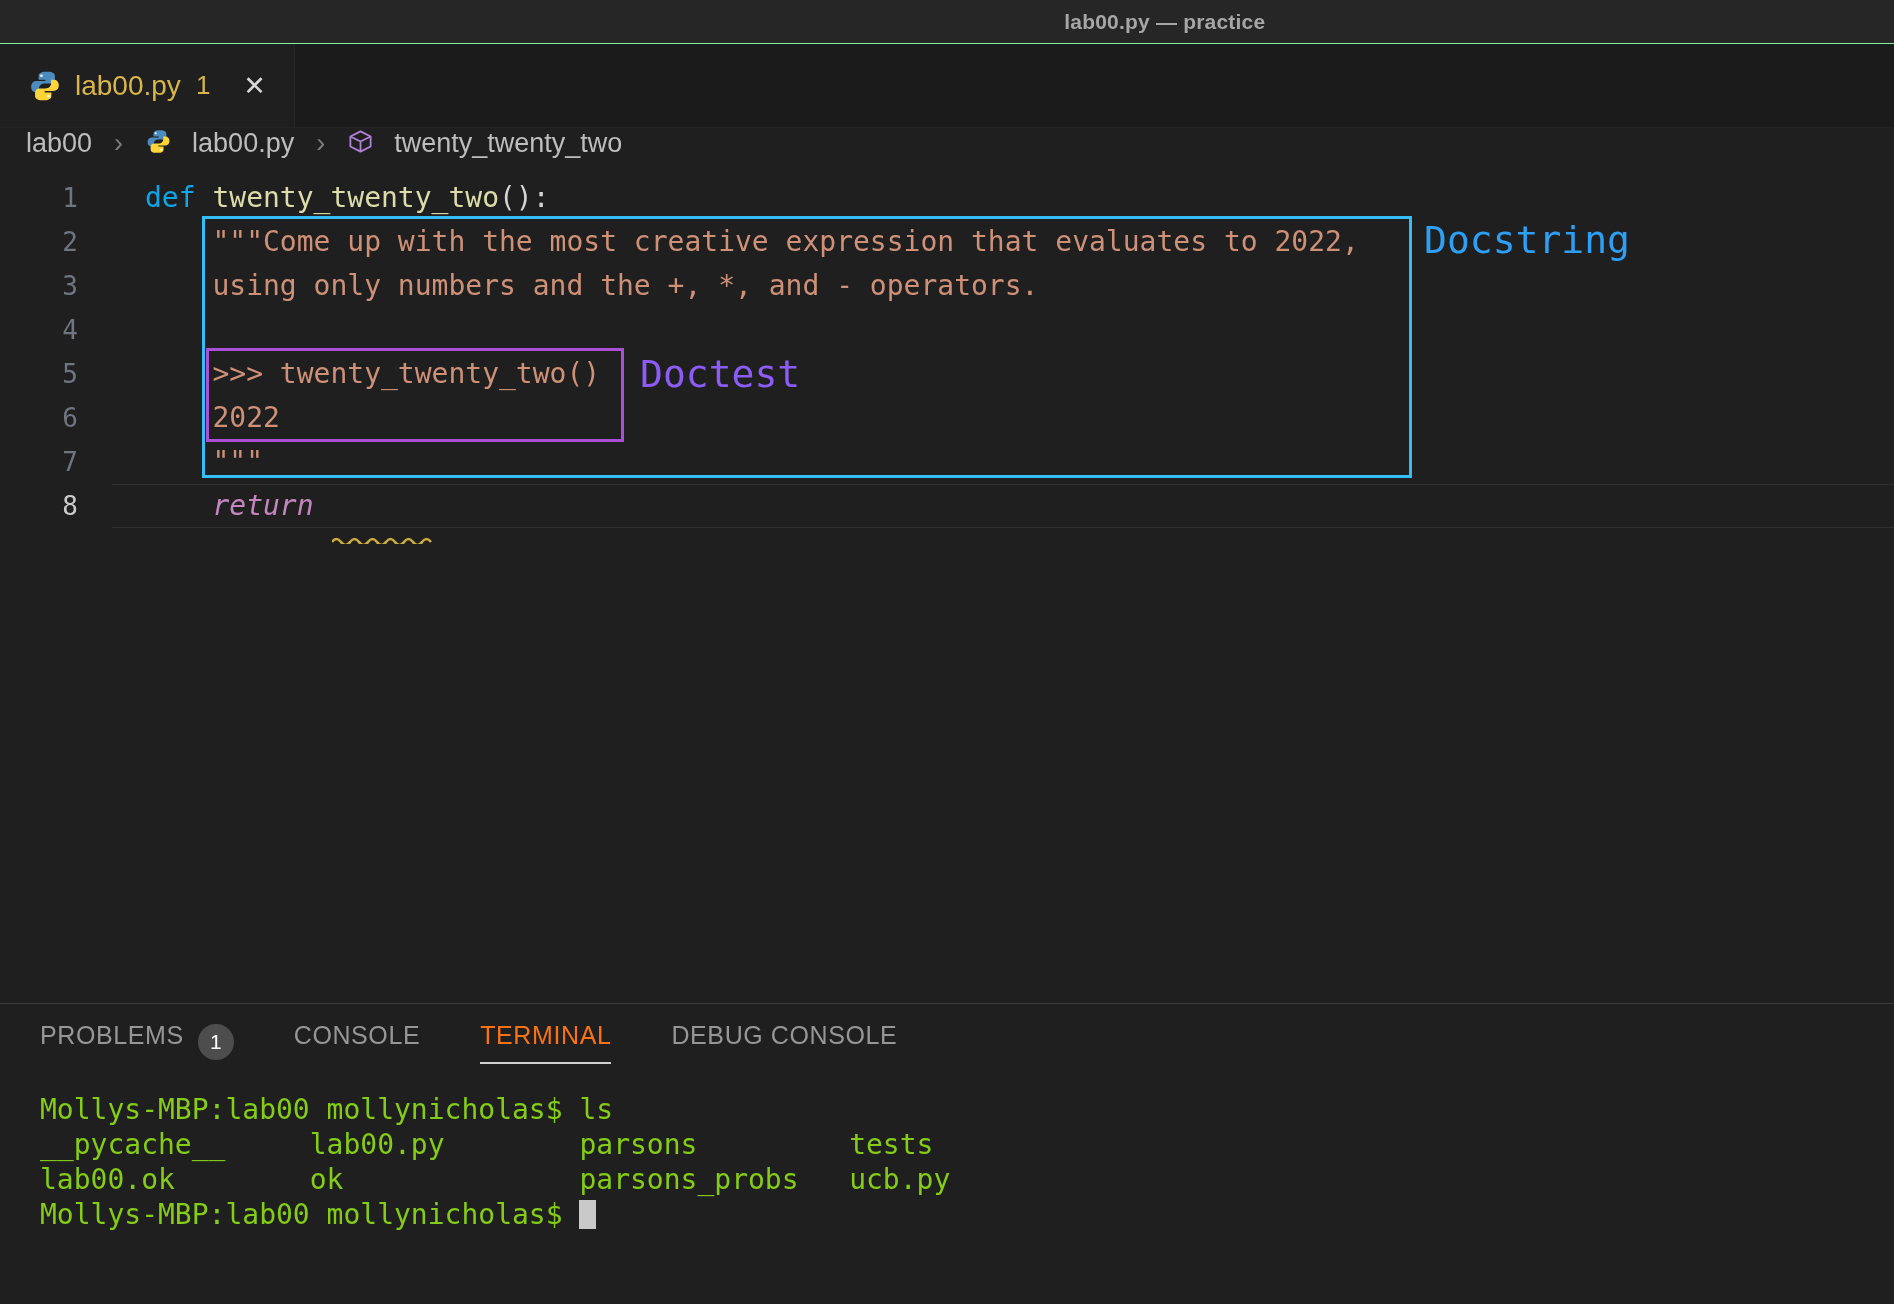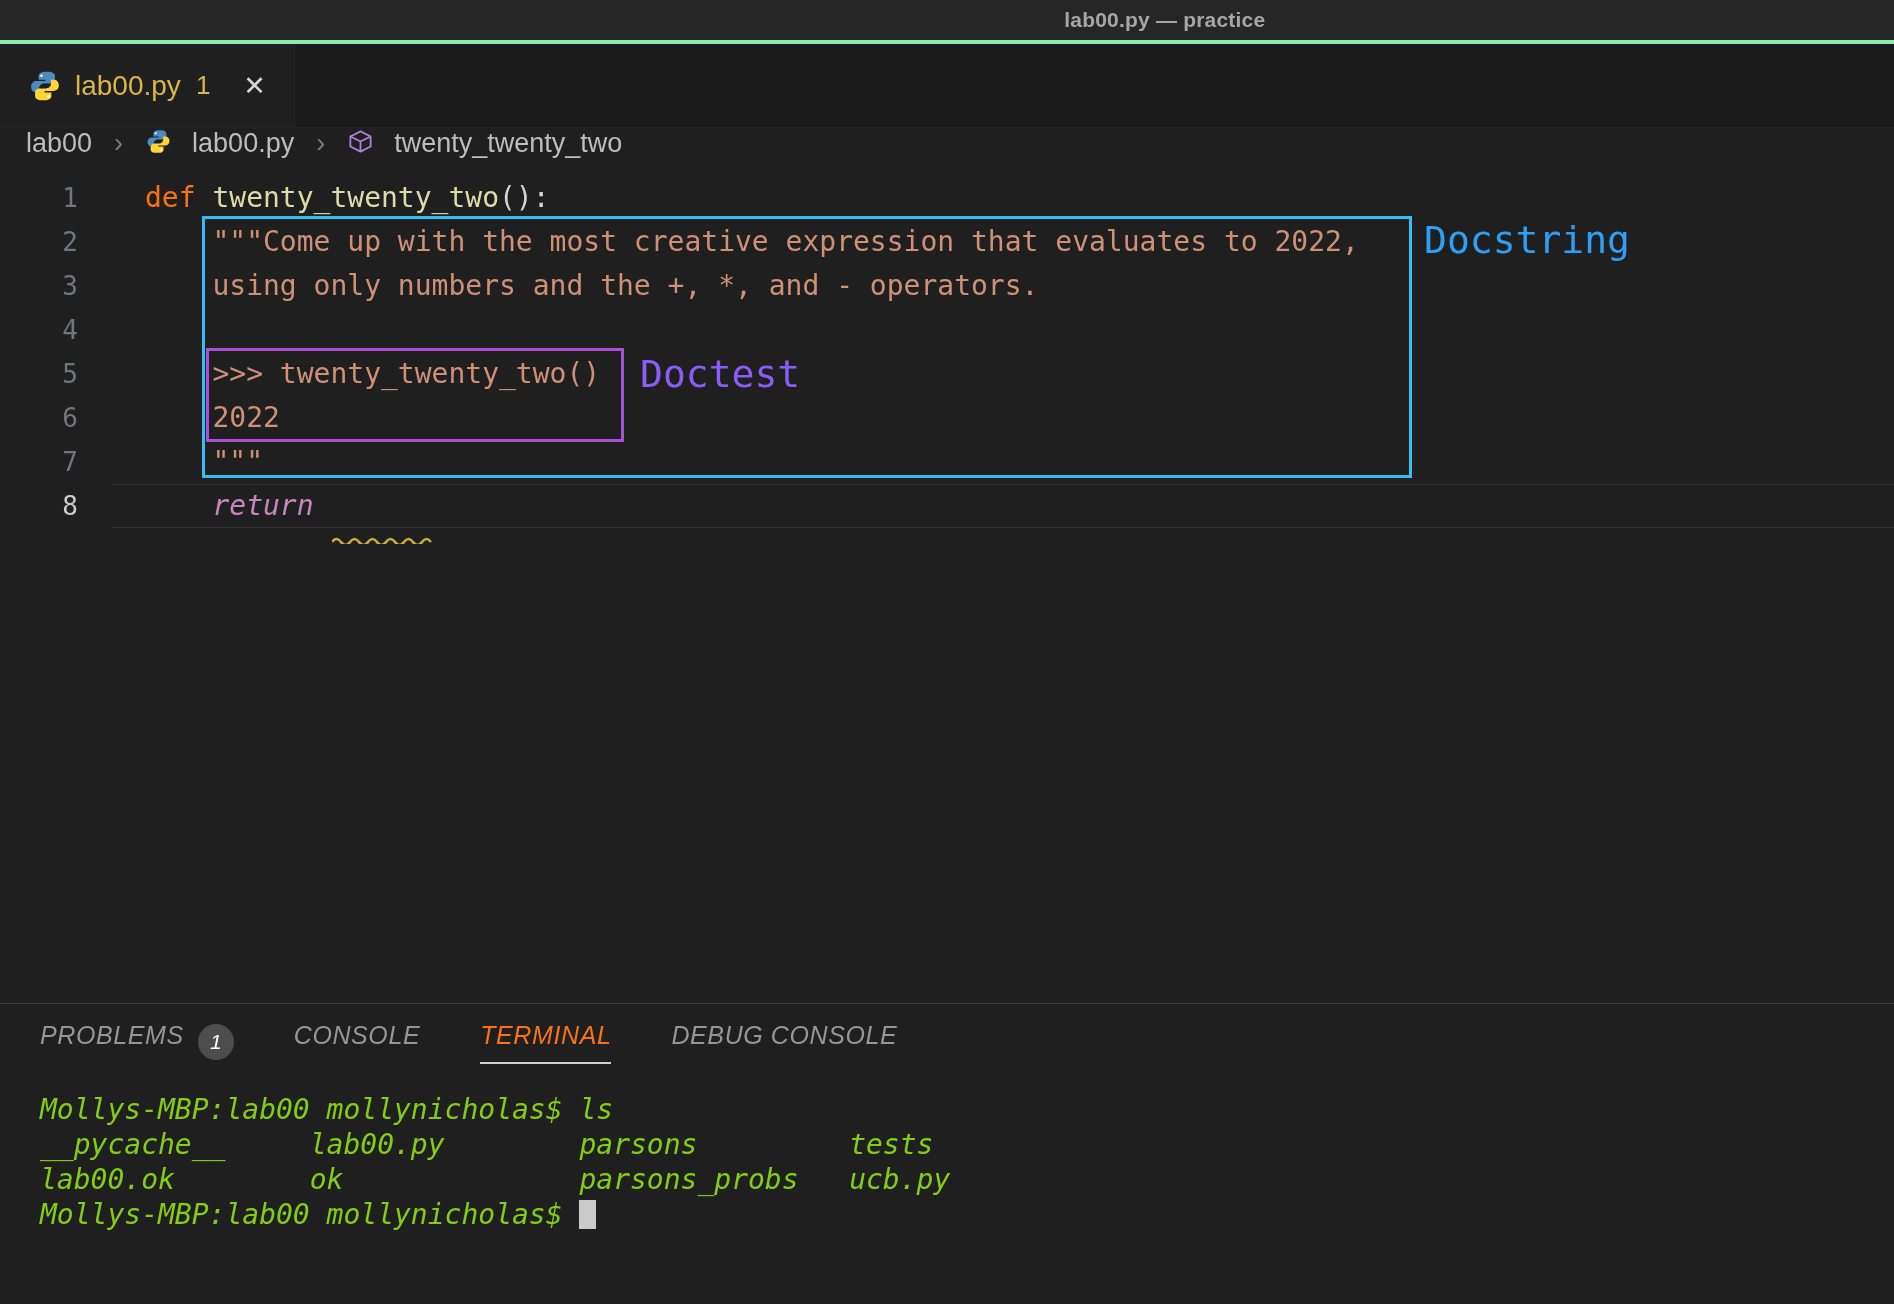--- a/index.html
+++ b/index.html
@@ -5,21 +5,21 @@
   * { margin:0; padding:0; box-sizing:border-box; }
   html,body { background:#161616; }
   .window {
     position:relative; width:1894px; height:1304px;
     background:#1f1f1f; overflow:hidden;
     font-family:"Liberation Sans", sans-serif;
     color:#d4d4d4;
   }
 
   
-  .titlebar { position:relative; height:44px; background:#262626; border-bottom:4px solid #86efac; }
+  .titlebar { position:relative; height:44px; background:#262626; border-bottom:1px solid #86efac; }
   .titlebar .title {
     position:absolute; left:61.5%; top:50%; transform:translate(-50%,-50%);
     color:#a6a6a6; font-size:21px; font-weight:600; letter-spacing:.2px; white-space:pre;
   }
 
   
   .tabbar { height:84px; background:#1b1b1b; display:flex; align-items:stretch; border-bottom:1px solid #242424; }
   .tab {
     display:flex; align-items:center; gap:13px; padding:0 28px;
     background:#1f1f1f; border-right:1px solid #262626; cursor:pointer;
@@ -42,21 +42,21 @@
     position:relative; height:480px;
     font-family:"DejaVu Sans Mono", monospace; font-size:28px;
   }
   .code-line { position:relative; height:44px; line-height:44px; white-space:pre; }
   .ln {
     position:absolute; left:0; top:0; width:78px; text-align:right;
     color:#6f7680; font-size:26px;
   }
   .ln.active { color:#cccccc; }
   .code { position:absolute; left:145px; top:0; white-space:pre; }
-  .tok-kw    { color:#f97316; }
+  .tok-kw    { color:#0ea5e9; }
   .tok-name  { color:#dcdcaa; }
   .tok-punct { color:#d4d4d4; }
   .tok-str   { color:#ce9178; }
   .tok-ret   { color:#c586c0;font-style:italic; }
 
   .cur-line {
     position:absolute; left:112px; right:0; top:308px; height:44px;
     border-top:1px solid rgba(255,255,255,0.08);
     border-bottom:1px solid rgba(255,255,255,0.08);
     pointer-events:none;
@@ -67,21 +67,21 @@
   .box-docstring { left:202px; top:40px;  width:1210px; height:262px; border:3px solid #35bef5; }
   .box-doctest   { left:206px; top:172px; width:418px;  height:94px;  border:3px solid #aa4fd6; }
   .anno-label { position:absolute; font-size:38px; font-weight:500; pointer-events:none; }
   .label-docstring { left:1424px; top:42px;  color:#2d9ff5; }
   .label-doctest   { left:640px;  top:176px; color:#8b5cf6; }
   .squiggle { position:absolute; left:332px; top:342px; }
 
   
   .panel {
     position:absolute; left:0; right:0; top:1003px; height:301px;
-    background:#1f1f1f; border-top:1px solid #3a3a3a;font-style:italic;
+    background:#1f1f1f; border-top:1px solid #3a3a3a;
   }
   .panel-tabs {
     display:flex; align-items:center; gap:60px;
     height:76px; padding-left:40px;
     font-size:25px; letter-spacing:.6px; color:#969696;
   }
   .panel-tab { display:flex; align-items:center; gap:14px; cursor:pointer; white-space:pre; }
   .panel-tab .tab-text { padding-bottom:12px; border-bottom:2px solid transparent; }
   .panel-tab.active { color:#f97316; }
   .panel-tab.active .tab-text { border-bottom-color:#cfcfcf; }

